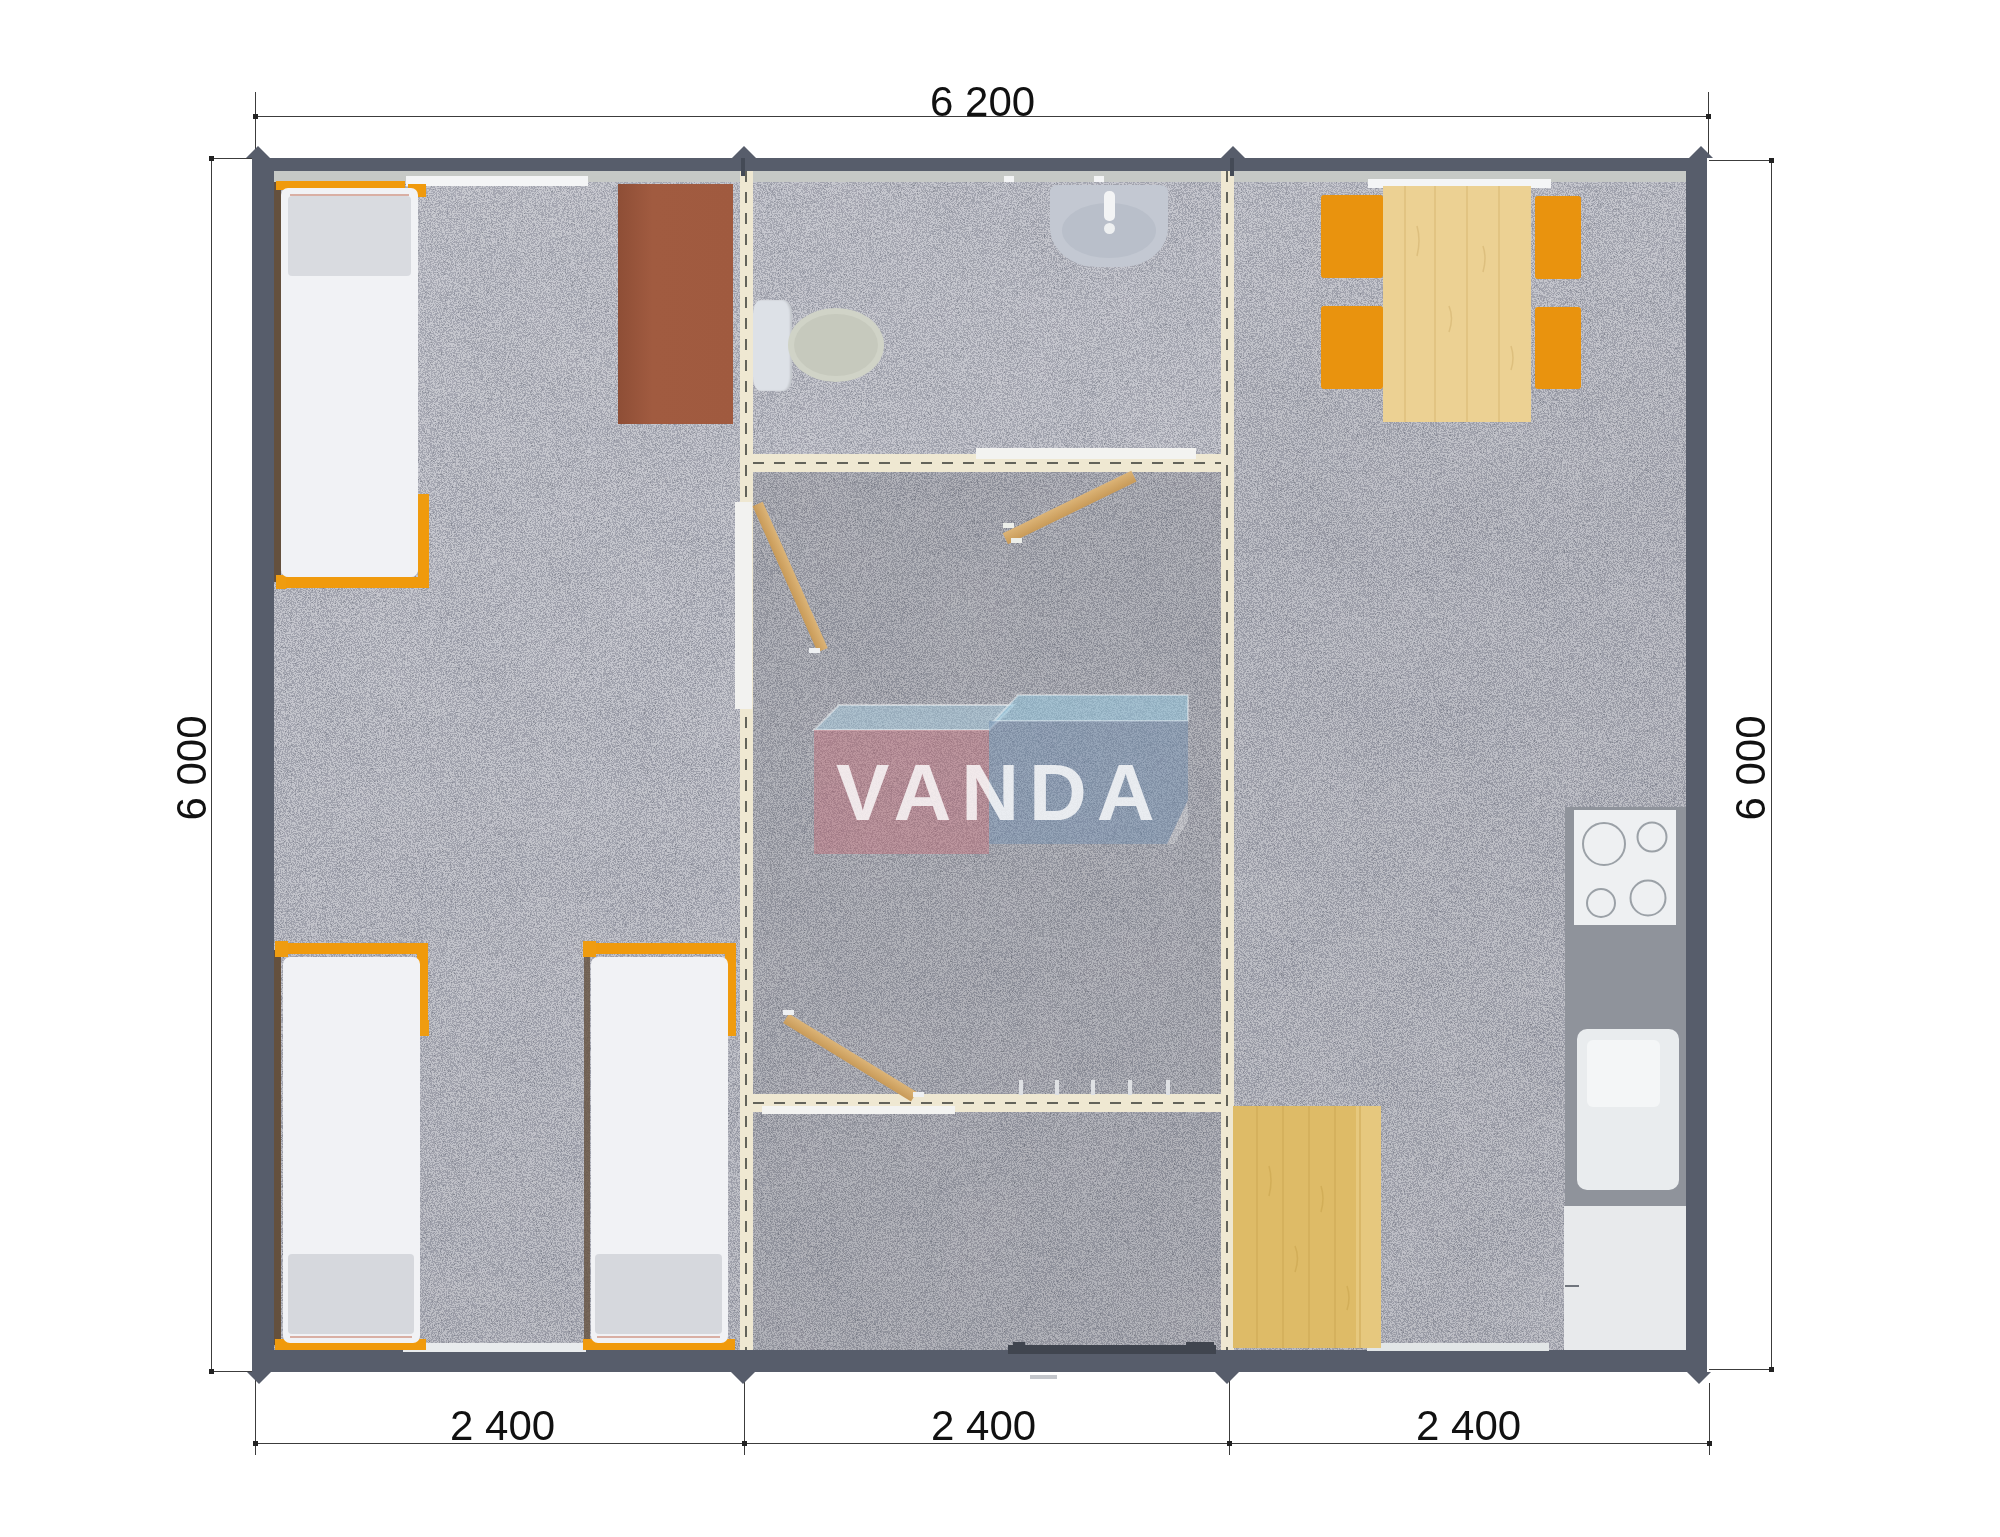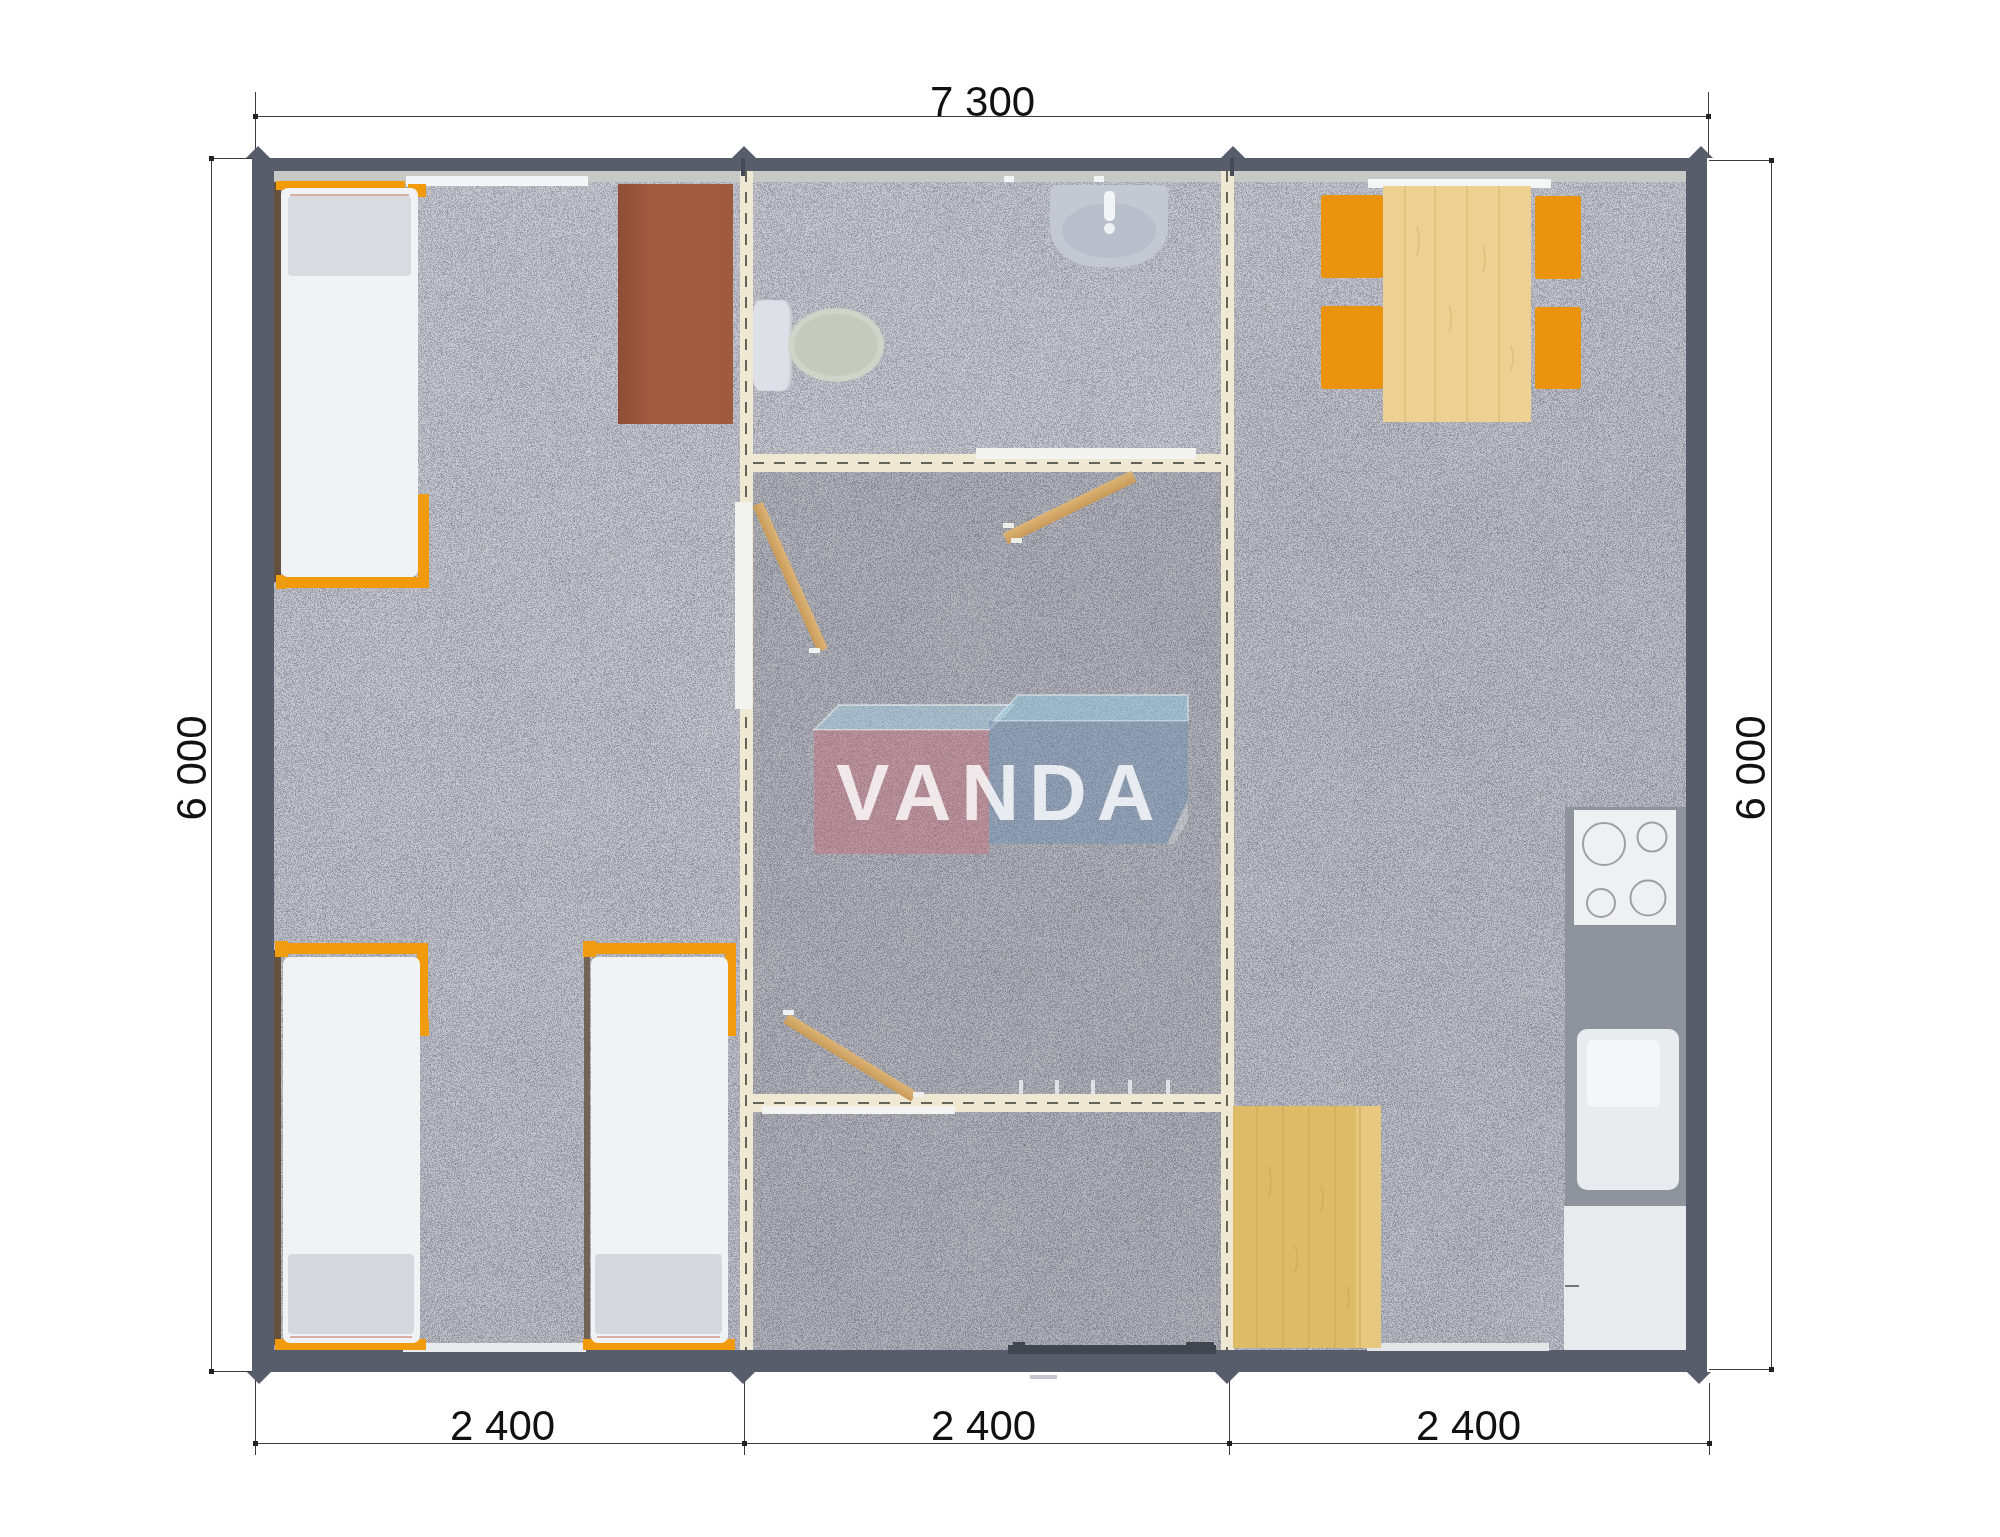--- a/index.html
+++ b/index.html
@@ -17,21 +17,21 @@
 </style>
 </head>
 <body>
 <div id="page">
 
   <div class="dline" style="left:255px;top:116px;width:1454px;height:1px;"></div>
   <div class="dline" style="left:255px;top:92px;width:1px;height:58px;"></div>
   <div class="dline" style="left:1708px;top:92px;width:1px;height:62px;"></div>
   <div class="dot" style="left:253px;top:114px;"></div>
   <div class="dot" style="left:1706px;top:114px;"></div>
-  <div class="dimtext" style="left:930px;top:78px;">7 300</div>
+  <div class="dimtext" style="left:930px;top:78px;">6 200</div>
 
   <div class="dline" style="left:255px;top:1443px;width:1455px;height:1px;"></div>
   <div class="dline" style="left:255px;top:1377px;width:1px;height:78px;"></div>
   <div class="dline" style="left:744px;top:1377px;width:1px;height:78px;"></div>
   <div class="dline" style="left:1229px;top:1377px;width:1px;height:78px;"></div>
   <div class="dline" style="left:1709px;top:1383px;width:1px;height:72px;"></div>
   <div class="dot" style="left:253px;top:1441px;"></div>
   <div class="dot" style="left:742px;top:1441px;"></div>
   <div class="dot" style="left:1227px;top:1441px;"></div>
   <div class="dot" style="left:1707px;top:1441px;"></div>

